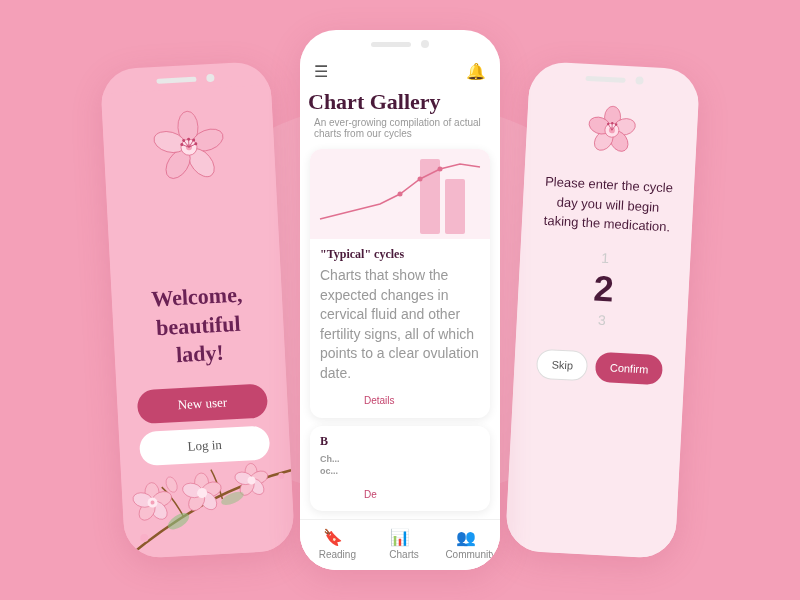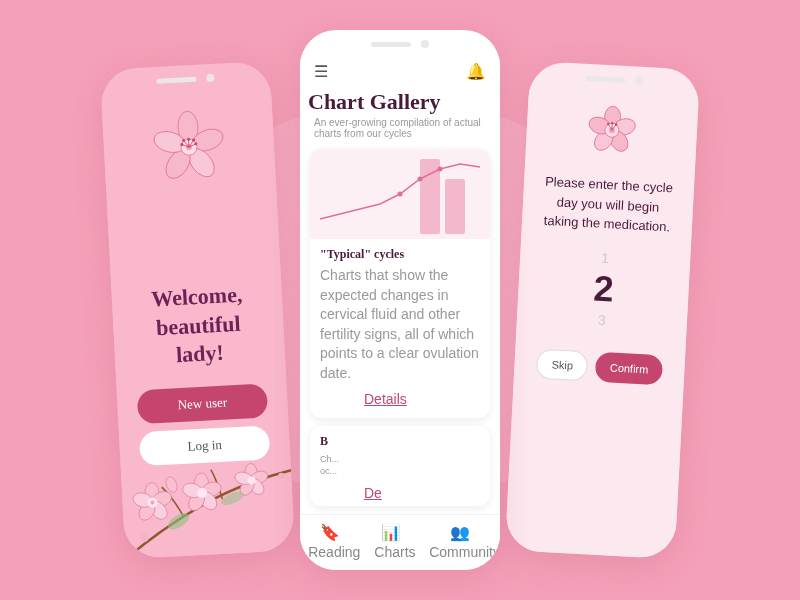--- a/index.html
+++ b/index.html
@@ -230,23 +230,22 @@
 
     .chart-card-desc {
       font-size: 14px;
       color: #999;
       font-family: sans-serif;
       line-height: 1.4;
       margin-bottom: 6px;
     }
 
     .details-link {
-      font-size: 14px;
+      font-size: 10px;
       color: #c4456e;
-      text-decoration: underline;
       cursor: pointer;
       font-family: sans-serif;
       padding-left: 44px;
     }
 
     
     .chart-card-partial {
       margin: 0 10px 8px;
       background: white;
       border-radius: 12px;
@@ -260,20 +259,21 @@
     .chart-card-partial .chart-card-content {
       padding: 8px 10px;
     }
 
     .chart-card-partial .chart-card-title {
       font-size: 12px;
     }
 
     .chart-card-partial .chart-card-desc {
       font-size: 9px;
+      font-weight: bold;
     }
 
     
     .bottom-nav {
       display: flex;
       justify-content: space-around;
       align-items: center;
       padding: 8px 0 10px;
       border-top: 1px solid #f0f0f0;
       background: white;
@@ -288,21 +288,21 @@
       cursor: pointer;
       flex: 1;
     }
 
     .nav-icon {
       font-size: 16px;
       color: #888;
     }
 
     .nav-label {
-      font-size: 14px;
+      font-size: 10px;
       color: #888;
       font-family: sans-serif;
       margin-left: 8px;
     }
 
     
     .phone-right {
       width: 170px;
       height: 490px;
       background: #fce8ef;

